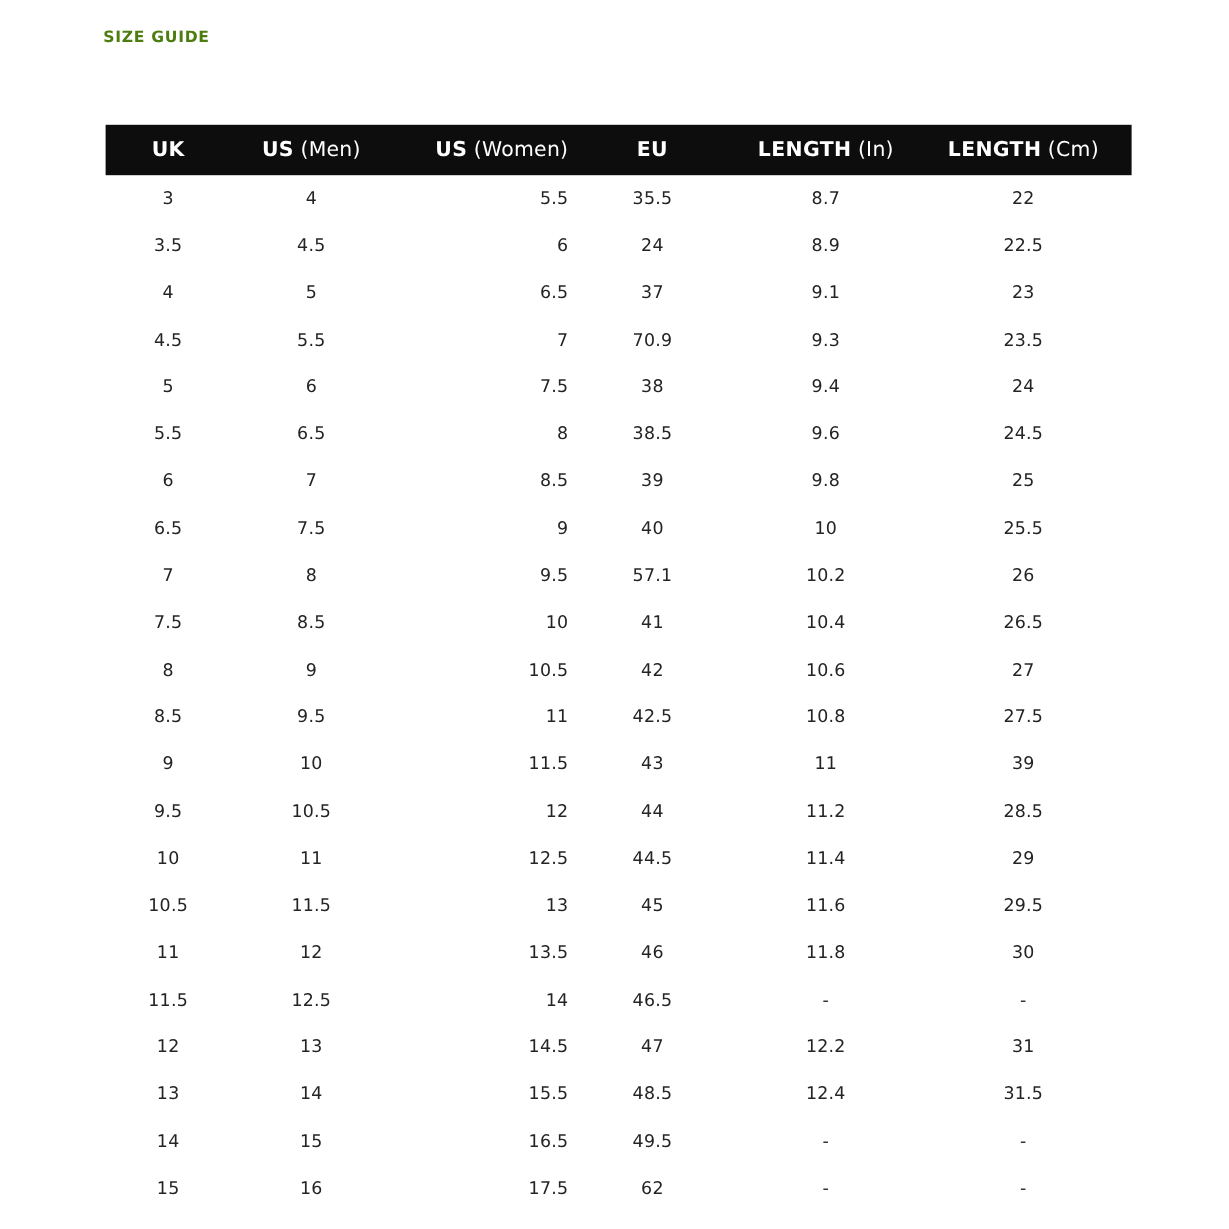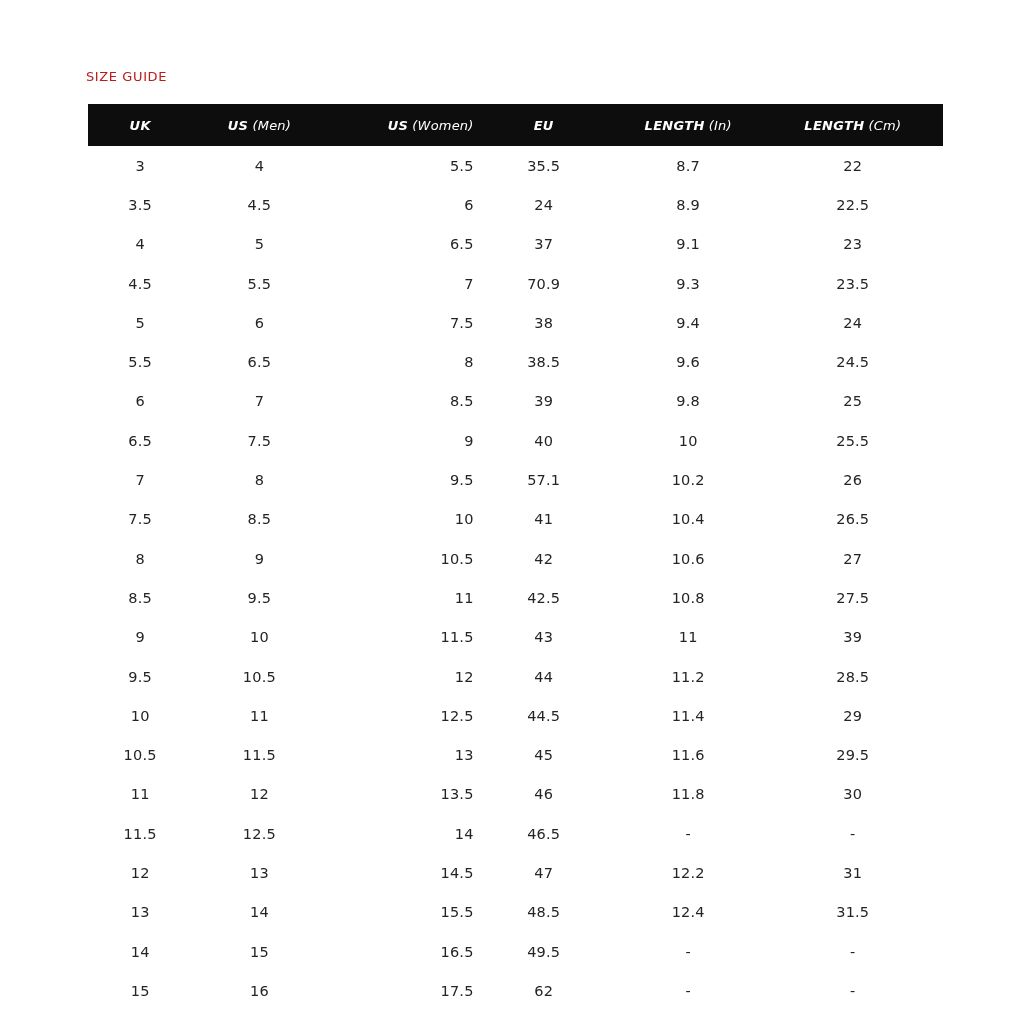--- a/index.html
+++ b/index.html
@@ -15,24 +15,23 @@
     position: relative;
     width: 1024px;
     height: 1024px;
     background: #ffffff;
   }
   .eyebrow {
     position: absolute;
     left: 86px;
     top: 24px;
     font-size: 13px;
-    font-weight: 400;
+    font-weight: 700;
     letter-spacing: 0.6px;
-    color: #b91c1c;
-    margin-top: 45px;
+    color: #4d7c0f;
   }
   .title {
     position: absolute;
     left: 86px;
     top: 57px;
     font-size: 21px;
     font-weight: 700;
     letter-spacing: 0.4px;
     color: #151515;
     white-space: pre; 
@@ -45,23 +44,22 @@
   }
   .thead {
     display: flex;
     align-items: center;
     height: 42px;
     background: #0d0d0d;
     color: #ffffff;
   }
   .th {
     text-align: center;
-    font-size: 13px;
+    font-size: 17px;
     white-space: nowrap;
-    font-style: italic;
   }
   .th .strong { font-weight: 700; letter-spacing: 0.3px; }
   .th .normal { font-weight: 400; margin-left: 0.32em; letter-spacing: 0.2px; }
   .tbody { width: 100%; }
   .tr {
     display: flex;
     align-items: center;
     height: 39.3px;
   }
   .td {

